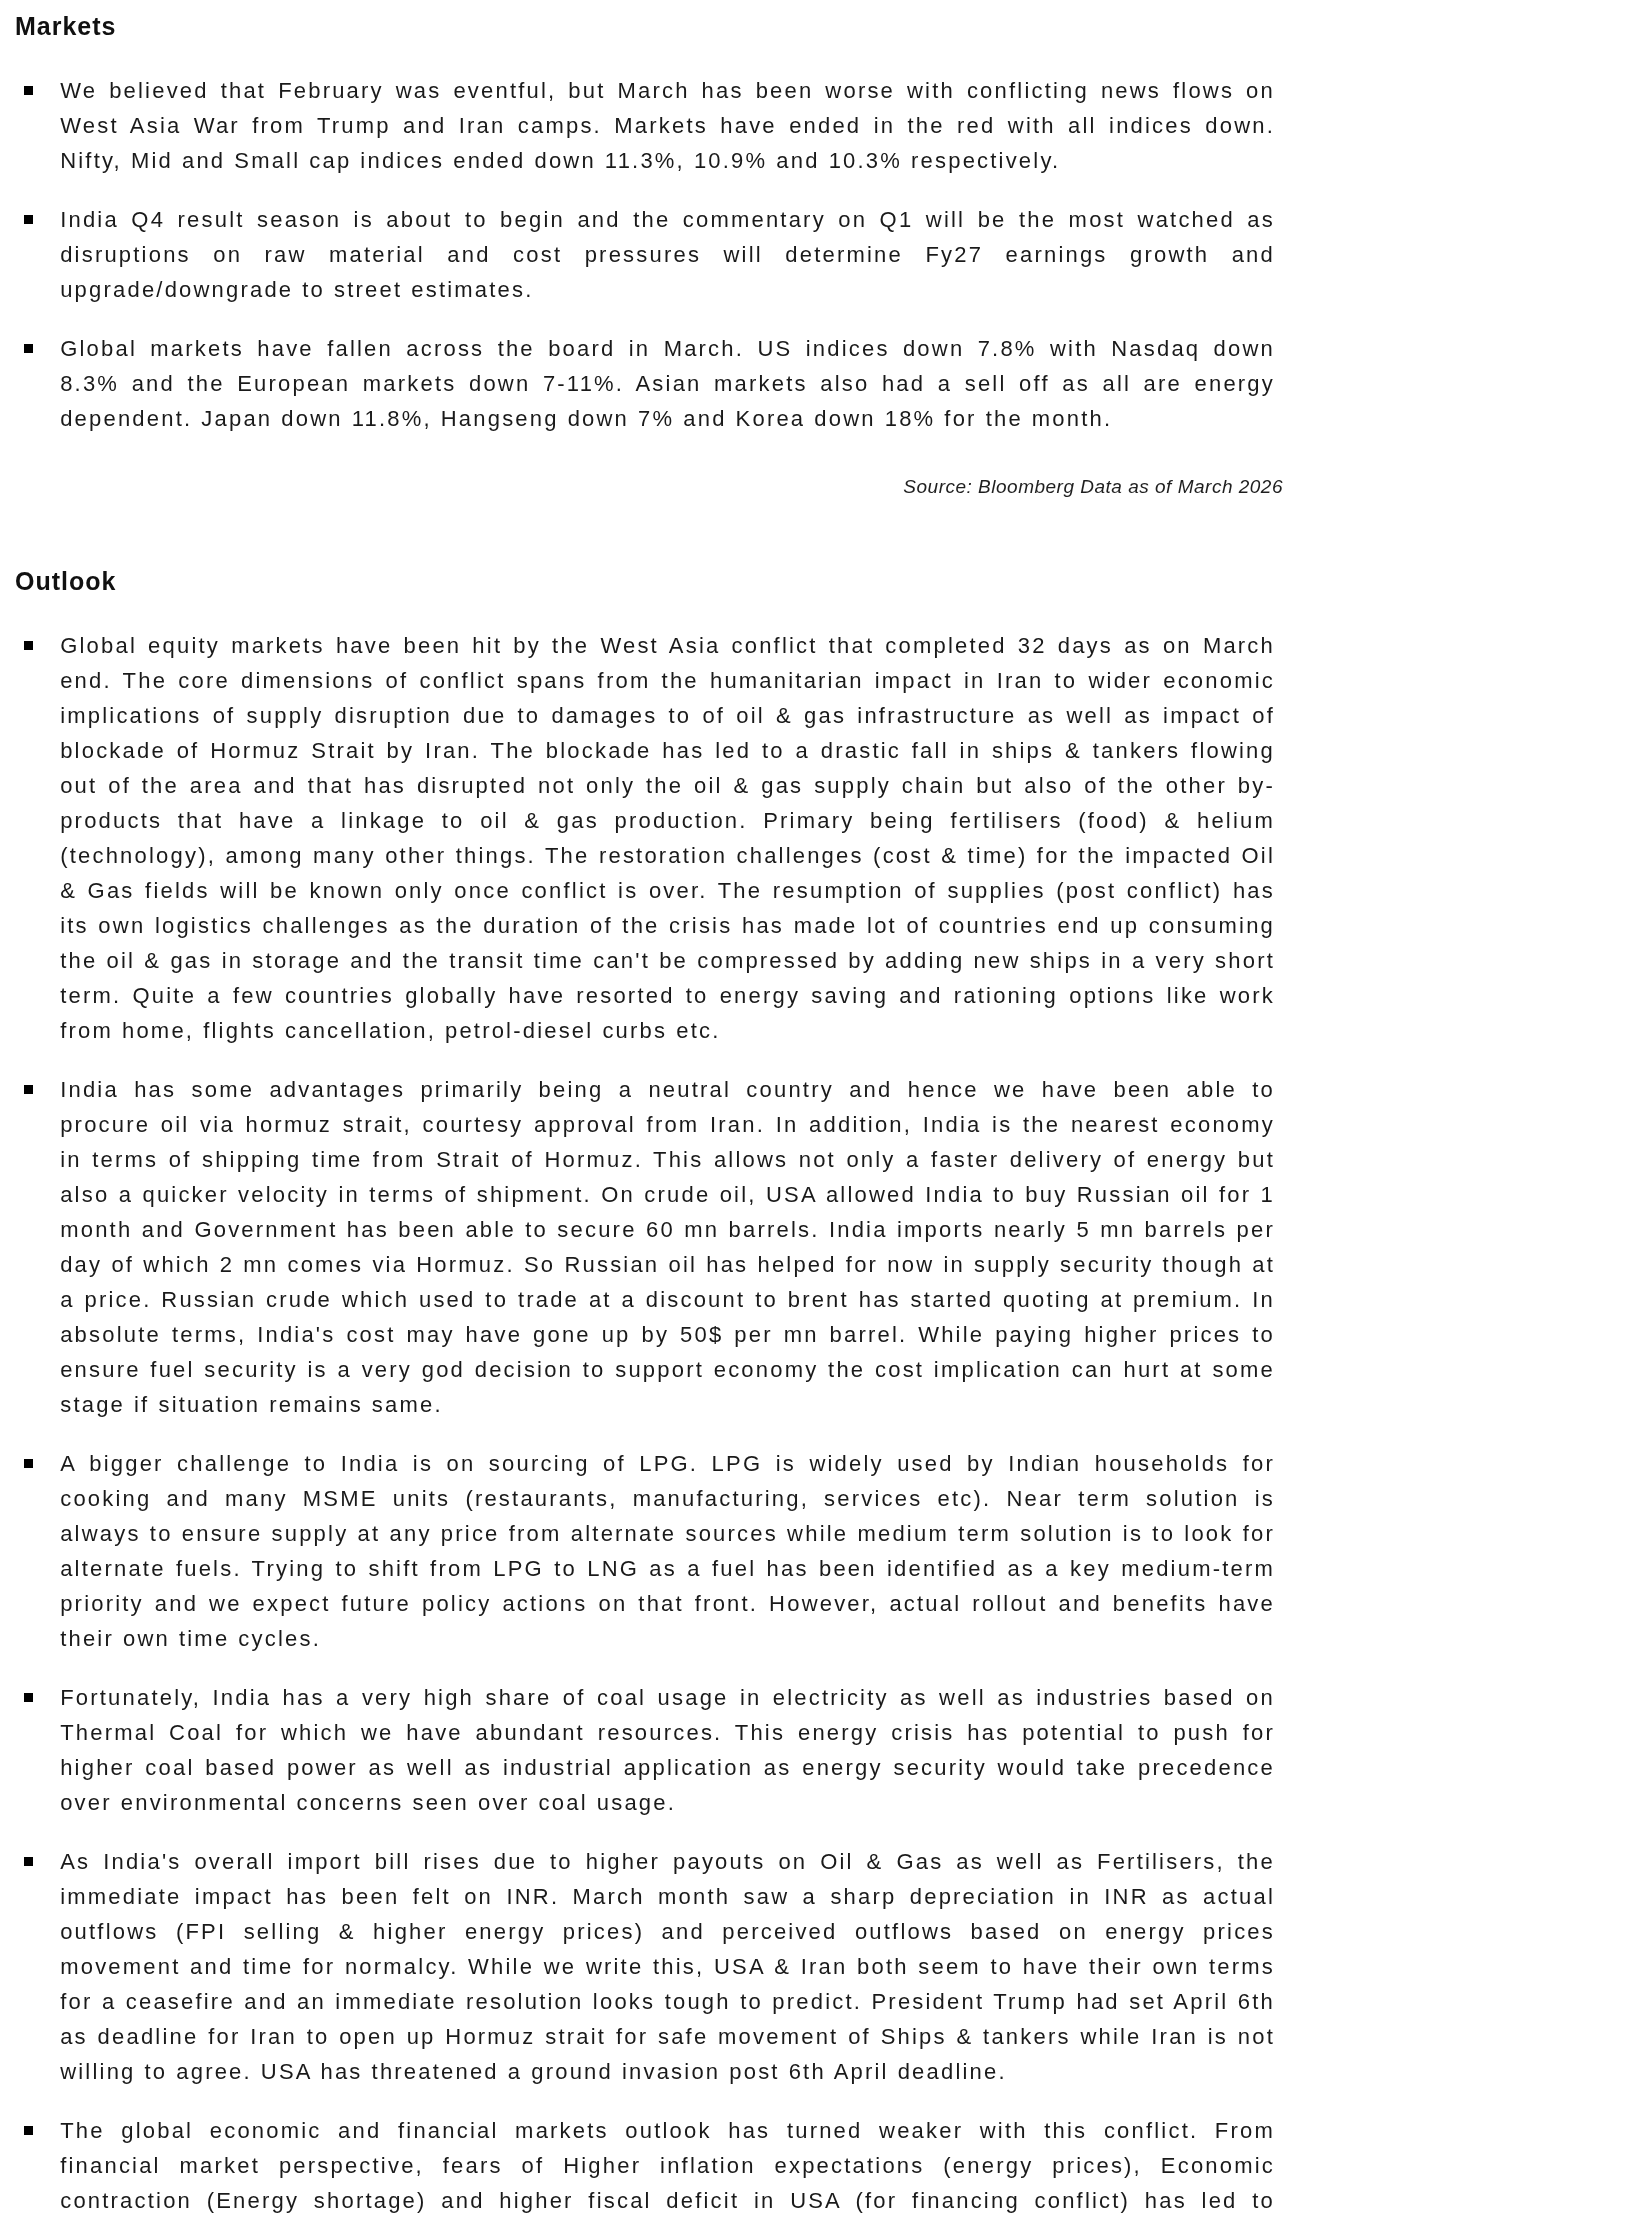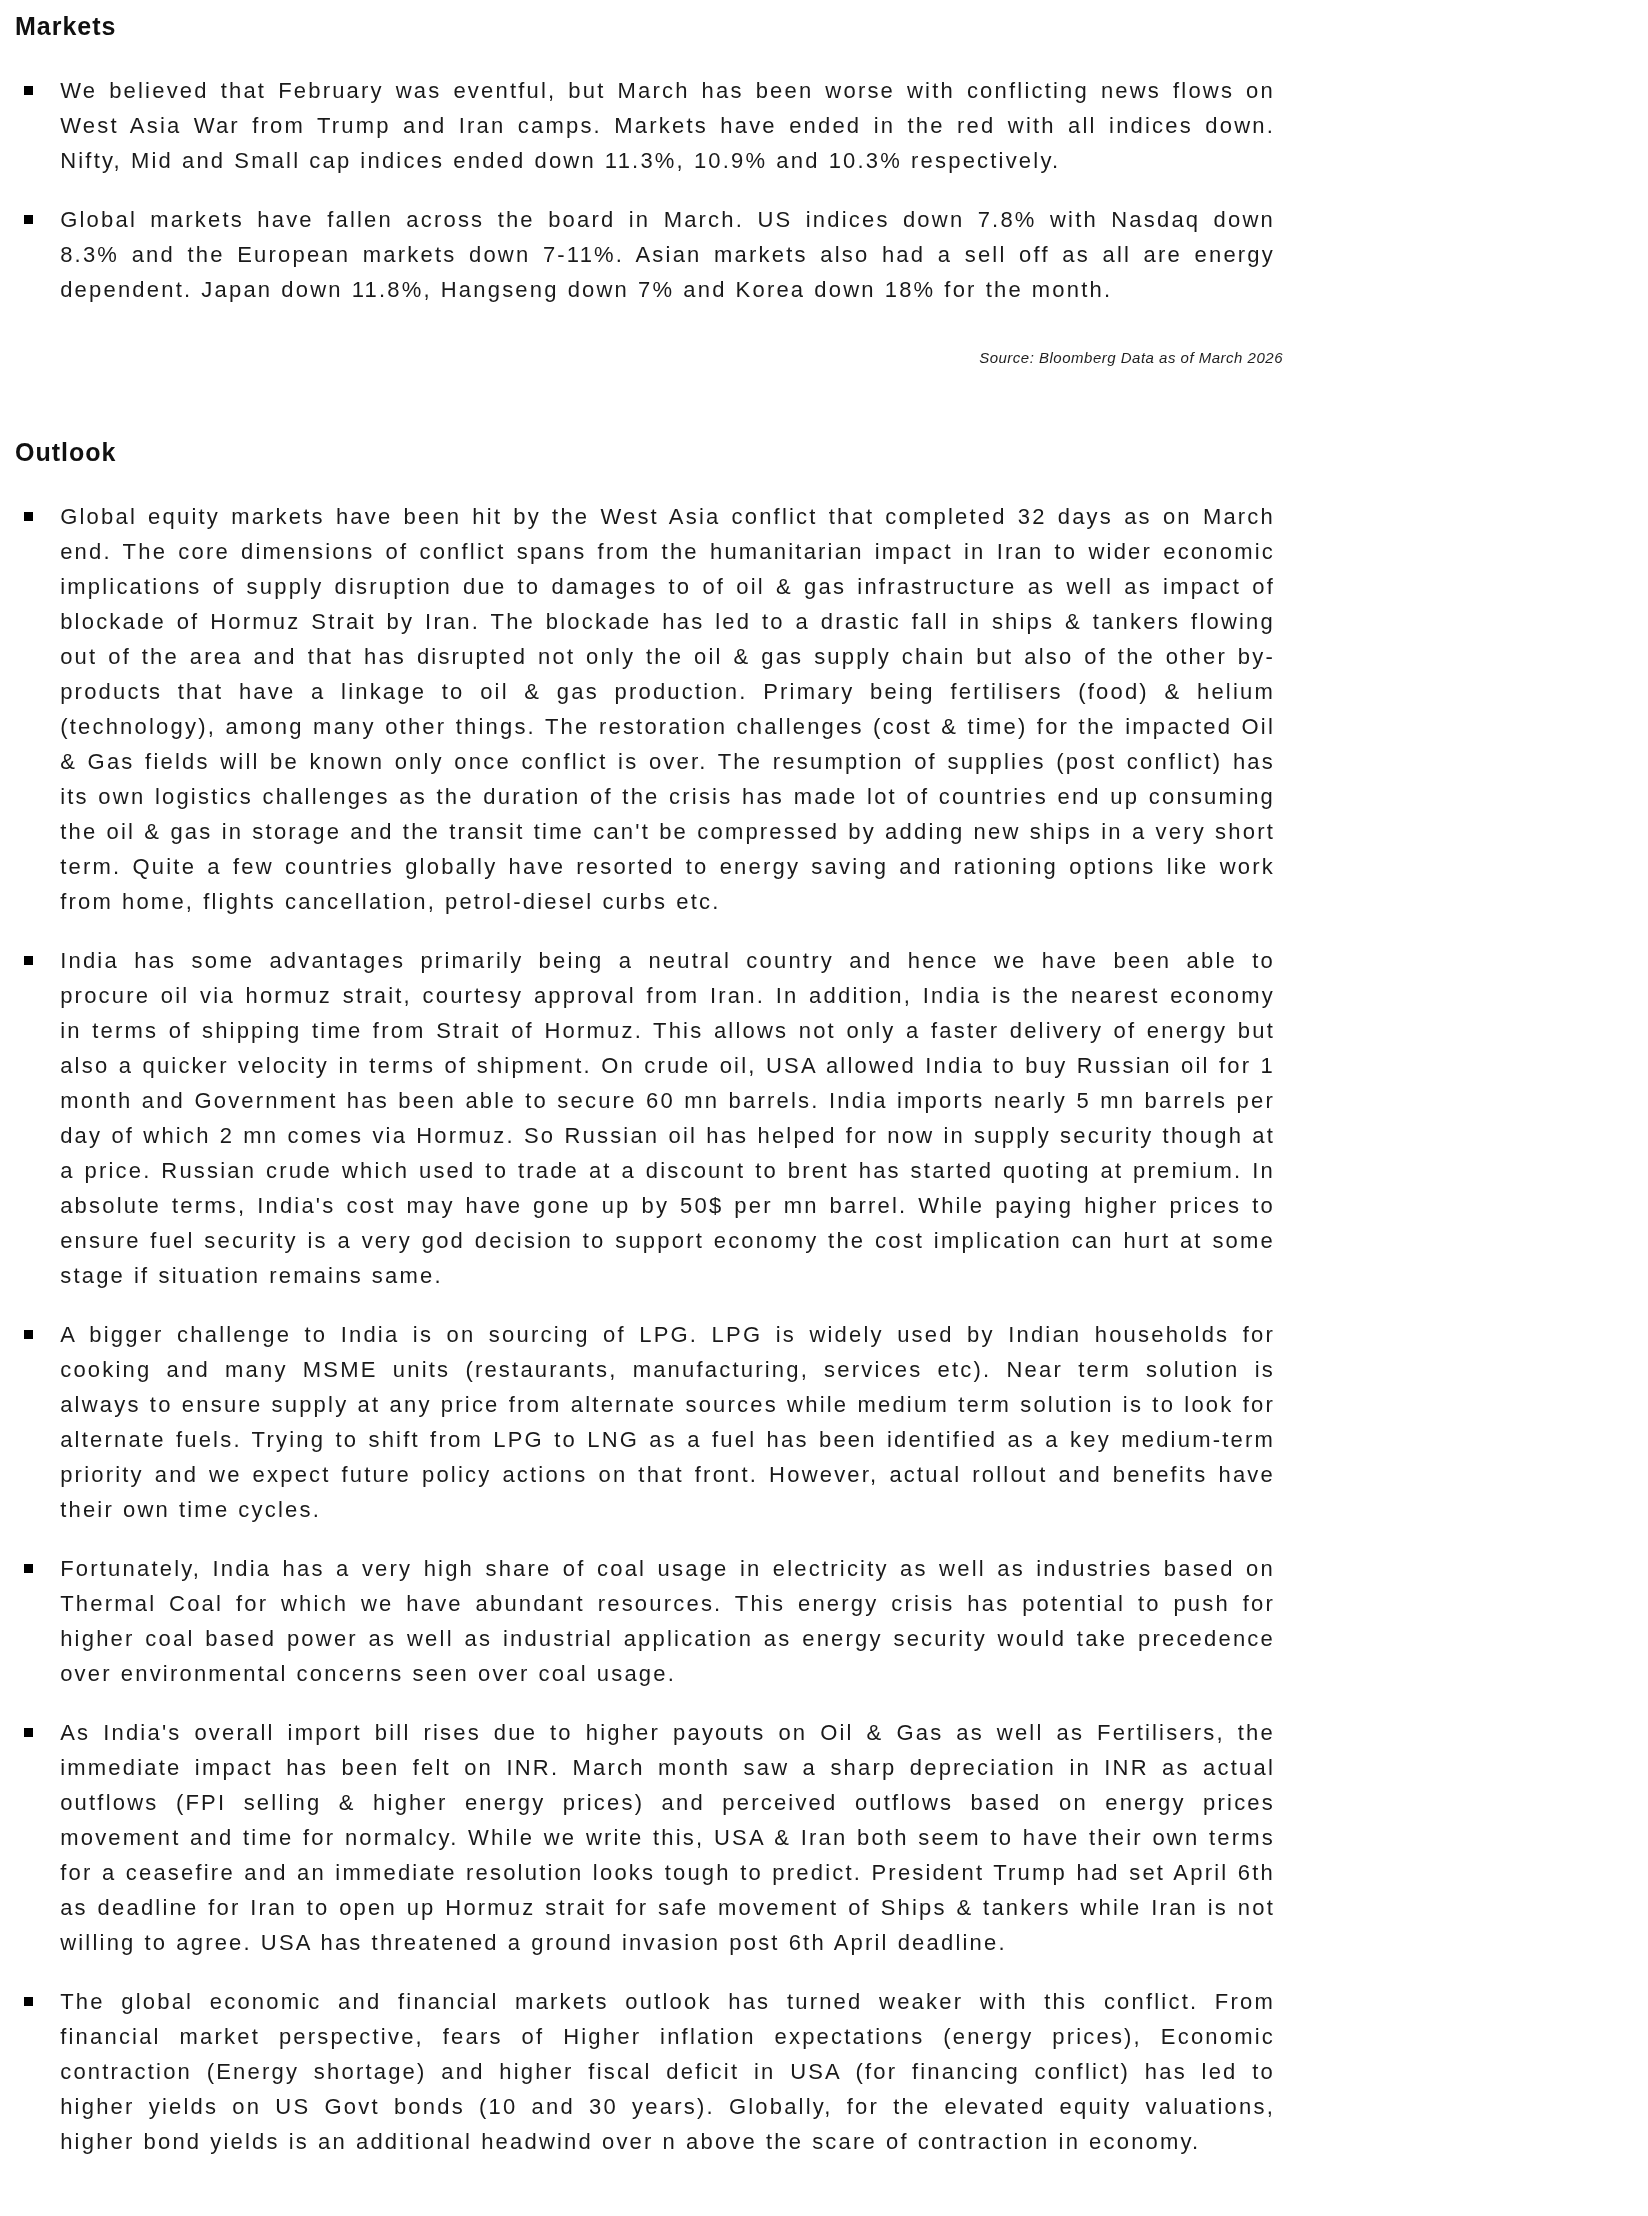--- a/index.html
+++ b/index.html
@@ -54,21 +54,21 @@
     margin: 0;
     font-size: 22px;
     line-height: 35px;
     letter-spacing: 2.2px;
     word-spacing: 0.7px;
     text-align: justify;
     color: #1a1a1a;
   }
   .source-note {
     margin: 37px 0 0 0;
-    font-size: 15px;
+    font-size: 19px;
     line-height: 27px;
     font-style: italic;
     letter-spacing: 0.5px;
     text-align: right;
     color: #1f1f1f;
   }
   .section-outlook .section-heading {
     margin-top: 65px;
   }
 </style>
@@ -77,20 +77,24 @@
 
 <main class="page">
 
   <section class="section-markets">
     <h2 class="section-heading">Markets</h2>
 
     <ul class="bullet-list">
       <li class="bullet-item">
         <span class="bullet-marker"></span>
         <p class="bullet-text">We believed that February was eventful, but March has been worse with conflicting news flows on West Asia War from Trump and Iran camps. Markets have ended in the red with all indices down. Nifty, Mid and Small cap indices ended down 11.3%, 10.9% and 10.3% respectively.</p>
+      </li>
+      <li class="bullet-item">
+        <span class="bullet-marker"></span>
+        <p class="bullet-text">India Q4 result season is about to begin and the commentary on Q1 will be the most watched as disruptions on raw material and cost pressures will determine Fy27 earnings growth and upgrade/downgrade to street estimates.</p>
       </li>
       <li class="bullet-item">
         <span class="bullet-marker"></span>
         <p class="bullet-text">Global markets have fallen across the board in March. US indices down 7.8% with Nasdaq down 8.3% and the European markets down 7-11%. Asian markets also had a sell off as all are energy dependent. Japan down 11.8%, Hangseng down 7% and Korea down 18% for the month.</p>
       </li>
     </ul>
 
     <p class="source-note">Source: Bloomberg Data as of March 2026</p>
   </section>
 

